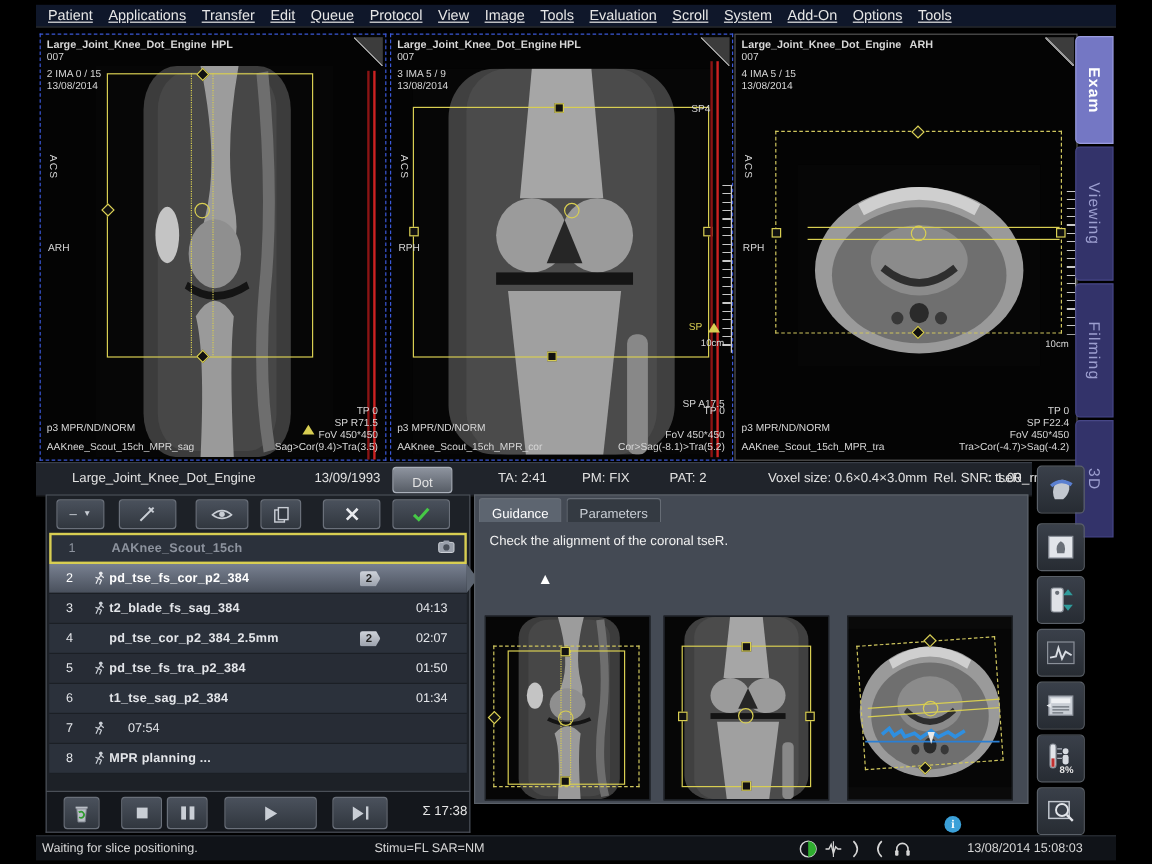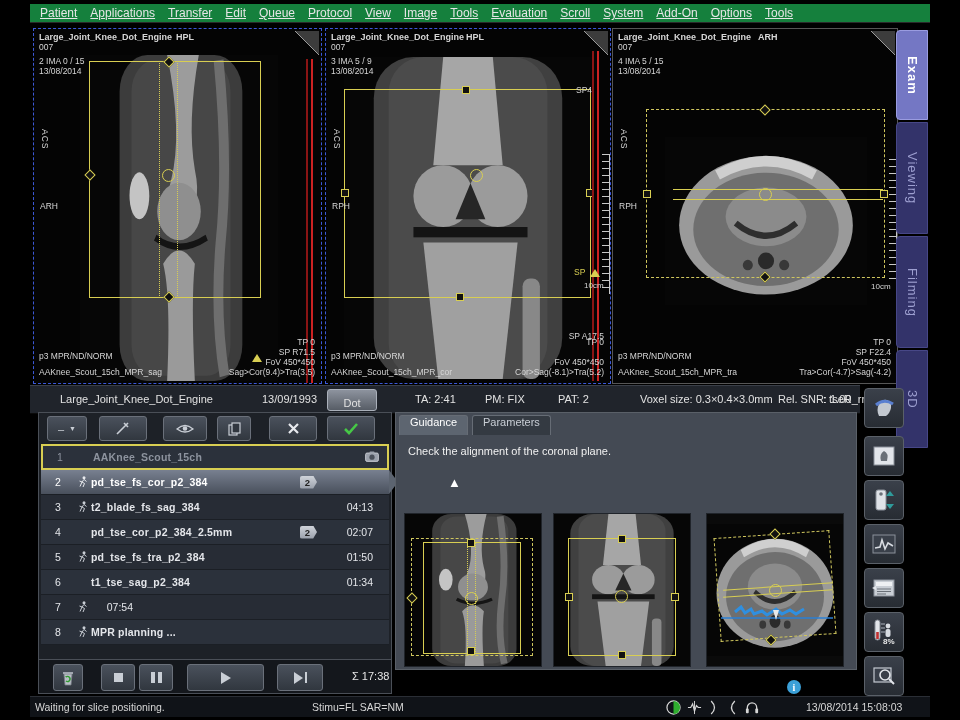--- a/index.html
+++ b/index.html
@@ -1,21 +1,21 @@
 <!DOCTYPE html>
 <html><head>
 <meta charset="utf-8">
 <style>
   html,body{margin:0;padding:0;background:#000;}
   .stage{position:relative;width:960px;height:720px;background:#000;overflow:hidden;
          font-family:"Liberation Sans",sans-serif;color:#ddd;}
   .app{position:absolute;left:30px;top:4px;width:900px;height:712px;background:#000;}
 
   
-  .menubar{position:absolute;left:0;top:0;width:900px;height:19px;background:#15803d;
+  .menubar{position:absolute;left:0;top:0;width:900px;height:19px;background:#0f172a;
            display:flex;align-items:center;gap:13px;padding-left:10px;box-sizing:border-box;
            border-bottom:1px solid #2a2a2a;}
   .menu-item{font-size:12px;color:#e6e6e6;text-decoration:underline;white-space:nowrap;cursor:default;}
 
   
   .viewarea{position:absolute;left:0;top:20px;width:900px;height:362px;background:#000;}
   .vp{position:absolute;top:4px;height:356px;background:#040404;box-sizing:border-box;overflow:hidden;}
   .vp1{left:3px;width:289px;border:1px dashed #3b58d8;}
   .vp2{left:295px;width:286px;border:1px dashed #3b58d8;}
   .vp3{left:582px;width:286px;border:1px solid #565656;}
@@ -89,21 +89,21 @@
   .glyph-pause i{display:block;width:4px;height:11px;background:#c9ced5;}
   .glyph-play{width:0;height:0;border-top:6px solid transparent;border-bottom:6px solid transparent;
               border-left:10px solid #c9ced5;}
   .glyph-skip{display:flex;align-items:center;gap:2px;}
   .glyph-skip b{display:block;width:2px;height:11px;background:#c9ced5;}
   .sum-time{position:absolute;left:313px;top:10px;font-size:11px;color:#e6e6e6;}
 
   
   .guide{position:absolute;left:365px;top:408px;width:462px;height:258px;background:#444a54;
          border:1px solid #5a6068;box-sizing:border-box;}
-  .gtab{position:absolute;top:2px;height:19px;padding:0 10px;font-size:11px;display:flex;align-items:flex-start;
+  .gtab{position:absolute;top:2px;height:19px;padding:0 10px;font-size:11px;display:flex;align-items:flex-end;
         border:1px solid #666c75;border-bottom:none;border-radius:3px 3px 0 0;cursor:pointer;}
   .gtab.active{background:#5d6570;color:#fff;}
   .gtab.idle{background:#343a42;color:#c9ced5;}
   .gmsg{position:absolute;left:12px;top:32px;font-size:11px;color:#f0f0f0;}
   .thumb{position:absolute;top:100px;width:136px;height:152px;background:#0a0a0a;border:1px solid #20242a;overflow:hidden;}
   .cursor-arrow{position:absolute;left:52px;top:62px;font-size:13px;color:#fff;}
 
   .info-icon{position:absolute;left:757px;top:676px;width:14px;height:14px;border-radius:50%;
              background:#3ba0d8;color:#fff;font-size:10px;font-weight:bold;font-family:"Liberation Serif",serif;
              display:flex;align-items:center;justify-content:center;cursor:pointer;}
@@ -294,21 +294,21 @@
 
     <div class="infobar">
       <span style="left:30px">Large_Joint_Knee_Dot_Engine</span>
       <span style="left:232px">13/09/1993</span>
       <div class="dot-btn">
           <span>Dot</span>
         </div>
       <span style="left:385px">TA: 2:41</span>
       <span style="left:455px">PM: FIX</span>
       <span style="left:528px">PAT: 2</span>
-      <span style="left:610px">Voxel size: 0.3×0.4×3.0mm</span>
+      <span style="left:610px">Voxel size: 0.6×0.4×3.0mm</span>
       <span style="left:748px">Rel. SNR: 1.00</span>
 
       <span style="left:792px;left:793px">: tseR_rr</span>
     </div>
 
     <div class="queue">
       <div class="qtoolbar">
         <div class="qbtn" style="left:8px;width:38px">
           <span style="color:#c9ced5;font-size:11px">–</span>
             <span style="color:#c9ced5;font-size:7px;margin-left:5px">▼</span>
@@ -456,21 +456,21 @@
       <span class="sum-time">Σ 17:38</span>
     </div>
 
     <div class="guide">
       <div class="gtab active" style="left:3px">
           <span>Guidance</span>
         </div>
       <div class="gtab idle" style="left:76px">
           <span>Parameters</span>
         </div>
-      <div class="gmsg">Check the alignment of the coronal plane.</div>
+      <div class="gmsg">Check the alignment of the coronal tseR.</div>
       <span class="cursor-arrow">▲</span>
 
       <div class="thumb" style="left:8px">
         <svg style="position:absolute;left:0;top:0;width:136px;height:152px">
             <use href="#knee-sag"></use>
           </svg>
         <div class="ybox dash" style="left:6px;top:24px;width:120px;height:116px"></div>
         <div class="ybox" style="left:18px;top:28px;width:96px;height:110px"></div>
         <div class="yline-v" style="left:62px;top:28px;height:112px"></div>
         <div class="yline-v" style="left:70px;top:28px;height:112px"></div>

